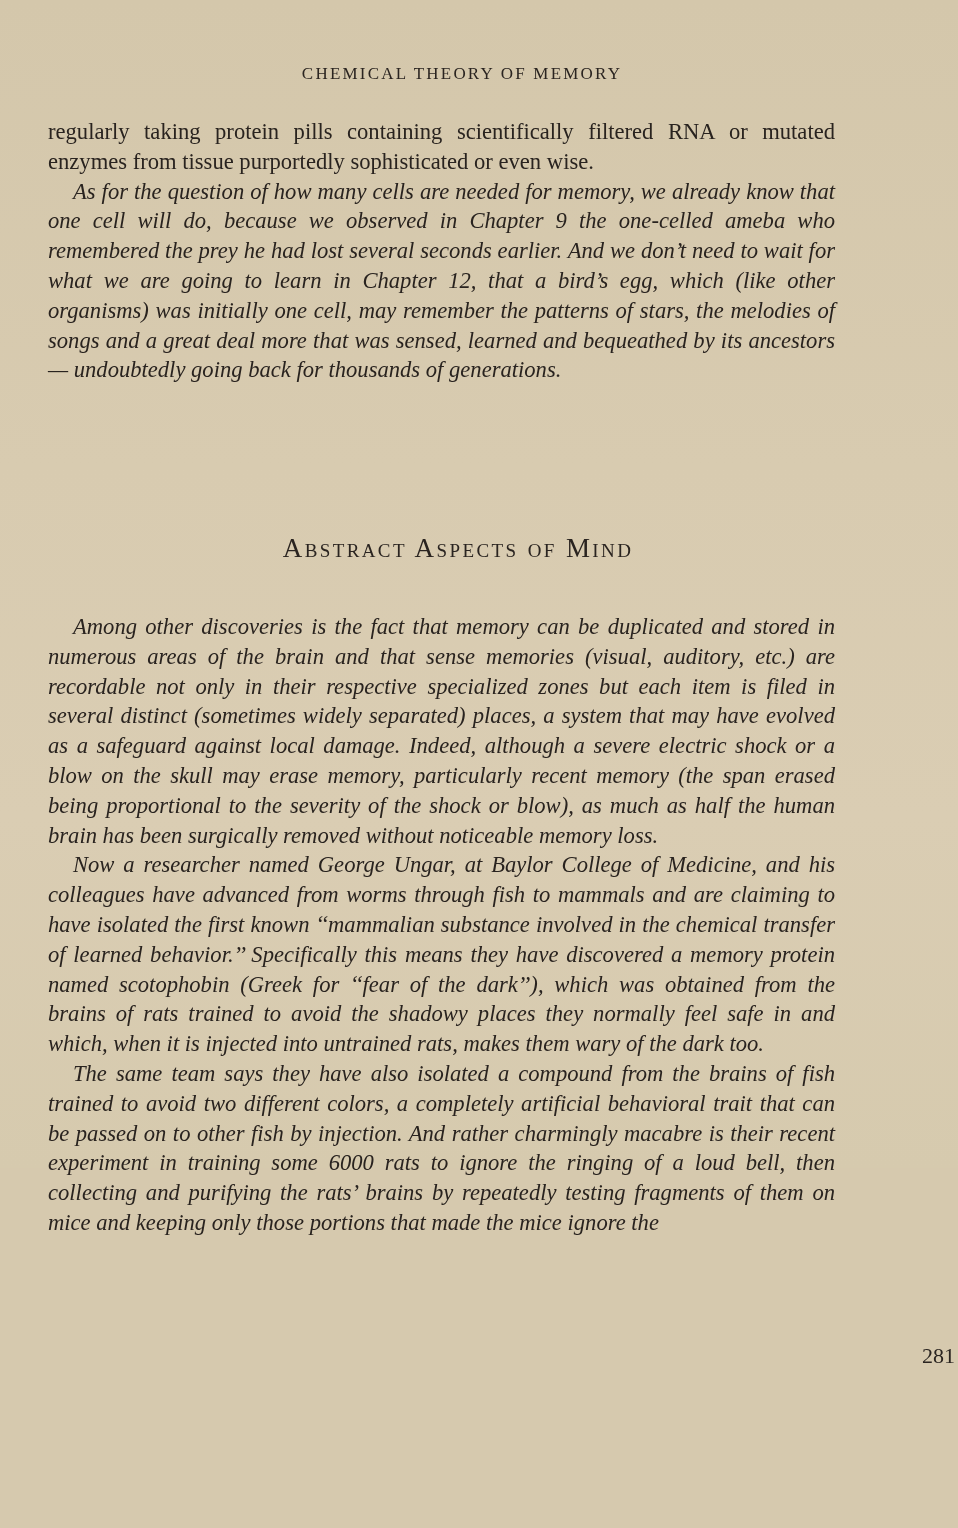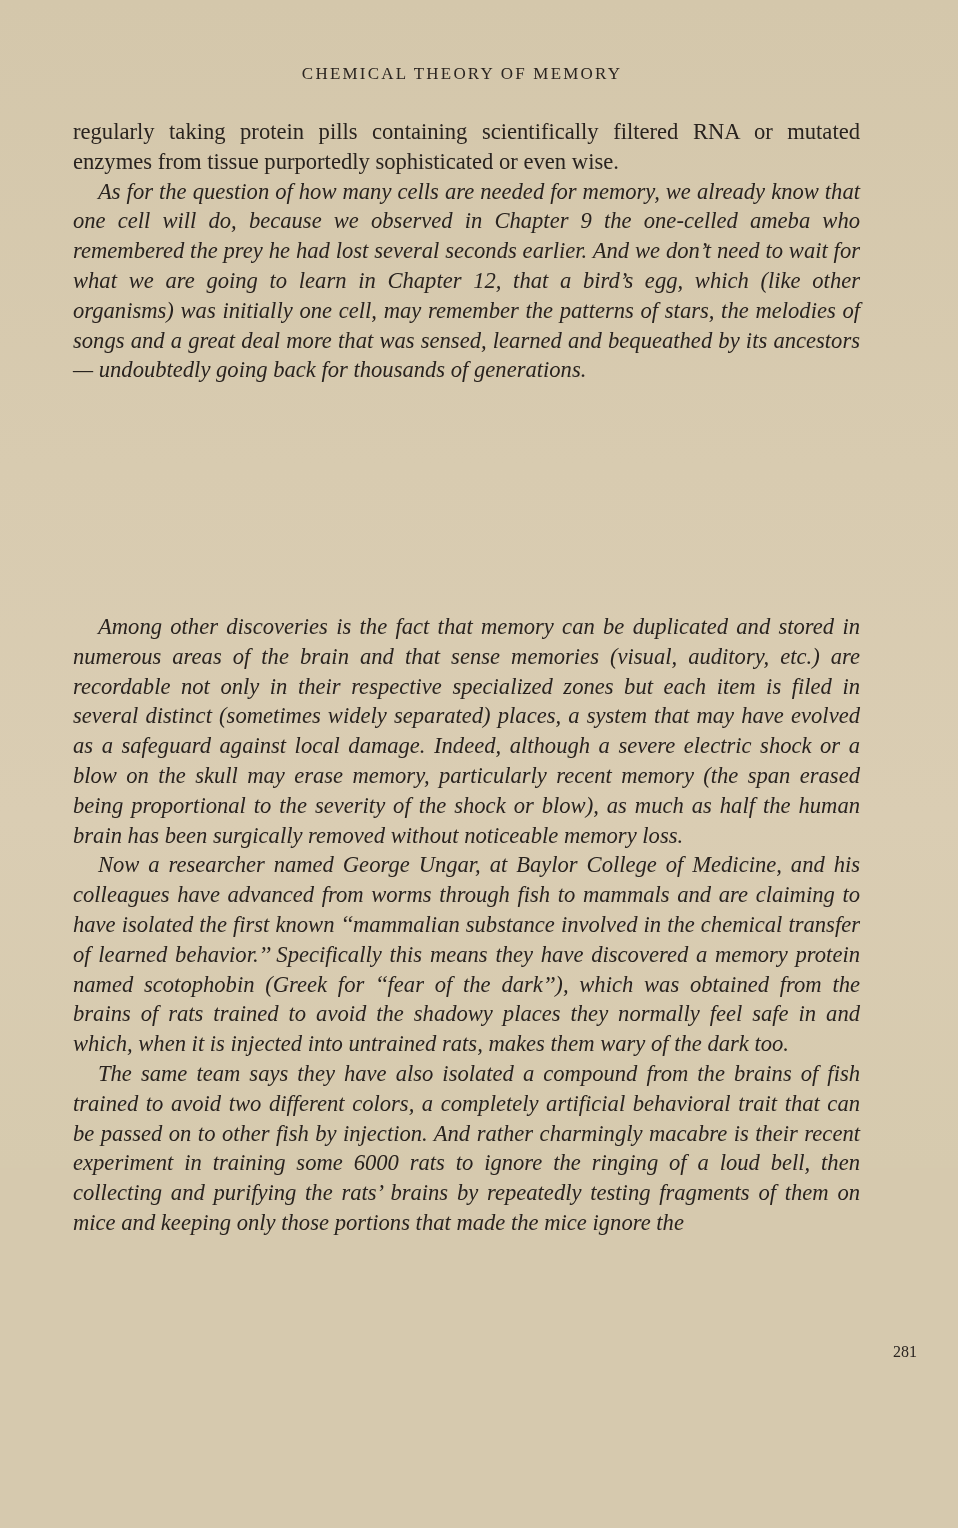--- a/index.html
+++ b/index.html
@@ -26,21 +26,21 @@
       top: 64px;
       left: 0;
       width: 924px;
       text-align: center;
       font-size: 17px;
       letter-spacing: 2.2px;
       color: #2a2420;
     }
     .text-block {
       position: absolute;
-      left: 73px;
+      left: 48px;
       width: 787px;
       font-size: 22.6px;
       line-height: 29.8px;
       text-align: justify;
       color: #29231f;
     }
     .text-block p {
       margin: 0;
       text-align: justify;
     }
@@ -60,36 +60,37 @@
       width: 916px;
       text-align: center;
       font-size: 27px;
       letter-spacing: 2.4px;
       font-variant: small-caps;
       color: #2a2420;
     }
     .page-number {
       position: absolute;
       top: 1343px;
-      left: 893px;
-      font-size: 16px;
+      left: 922px;
+      font-size: 22px;
       color: #2a2420;
     }
   </style>
 </head>
 <body>
 
 <div class="page">
   <div class="running-head">CHEMICAL THEORY OF MEMORY</div>
 
   <div class="text-block" id="block1">
     <p class="noindent">regularly taking protein pills containing scientifically filtered RNA or mutated enzymes from tissue purportedly sophisticated or even wise.</p>
     <p class="indent">As for the question of how many cells are needed for memory, we already know that one cell will do, because we observed in Chapter 9 the one-celled ameba who remembered the prey he had lost several seconds earlier.  And we don’t need to wait for what we are going to learn in Chapter 12, that a bird’s egg, which (like other organisms) was initially one cell, may remember the patterns of stars, the melodies of songs and a great deal more that was sensed, learned and bequeathed by its ancestors — undoubtedly going back for thousands of generations.</p>
   </div>
 
+  <div class="section-heading">Abstract Aspects of Mind</div>
 
   <div class="text-block" id="block2">
     <p class="indent">Among other discoveries is the fact that memory can be duplicated and stored in numerous areas of the brain and that sense memories (visual, auditory, etc.) are recordable not only in their respective specialized zones but each item is filed in several distinct (sometimes widely separated) places, a system that may have evolved as a safeguard against local damage.  Indeed, although a severe electric shock or a blow on the skull may erase memory, particularly recent memory (the span erased being proportional to the severity of the shock or blow), as much as half the human brain has been surgically removed without noticeable memory loss.</p>
     <p class="indent">Now a researcher named George Ungar, at Baylor College of Medicine, and his colleagues have advanced from worms through fish to mammals and are claiming to have isolated the first known ‘‘mammalian substance involved in the chemical transfer of learned behavior.’’  Specifically this means they have discovered a memory protein named scotophobin (Greek for ‘‘fear of the dark’’), which was obtained from the brains of rats trained to avoid the shadowy places they normally feel safe in and which, when it is injected into untrained rats, makes them wary of the dark too.</p>
     <p class="indent">The same team says they have also isolated a compound from the brains of fish trained to avoid two different colors, a completely artificial behavioral trait that can be passed on to other fish by injection. And rather charmingly macabre is their recent experiment in training some 6000 rats to ignore the ringing of a loud bell, then collecting and purifying the rats’ brains by repeatedly testing fragments of them on mice and keeping only those portions that made the mice ignore the</p>
   </div>
 
   <div class="page-number">281</div>
 </div>
 

